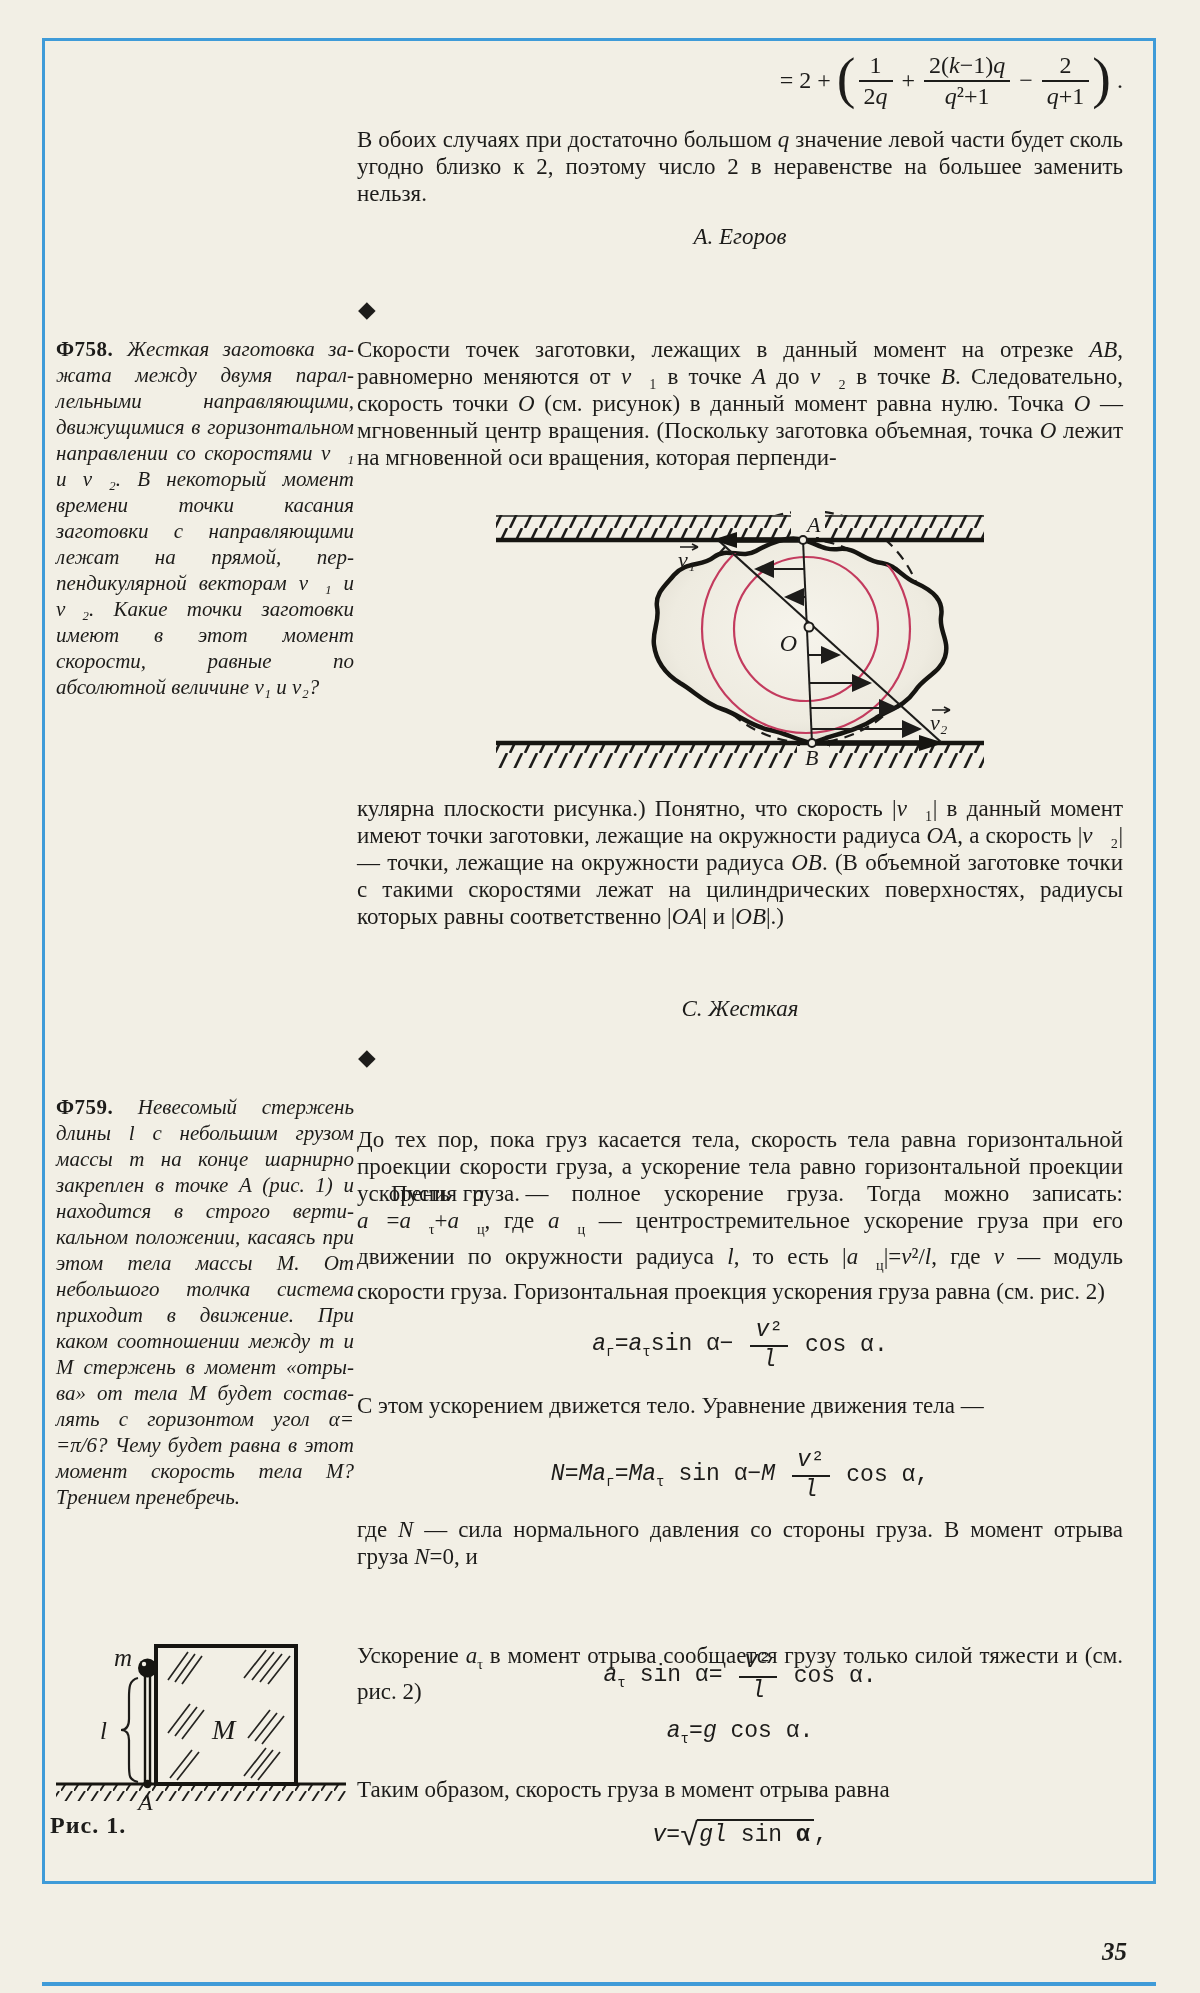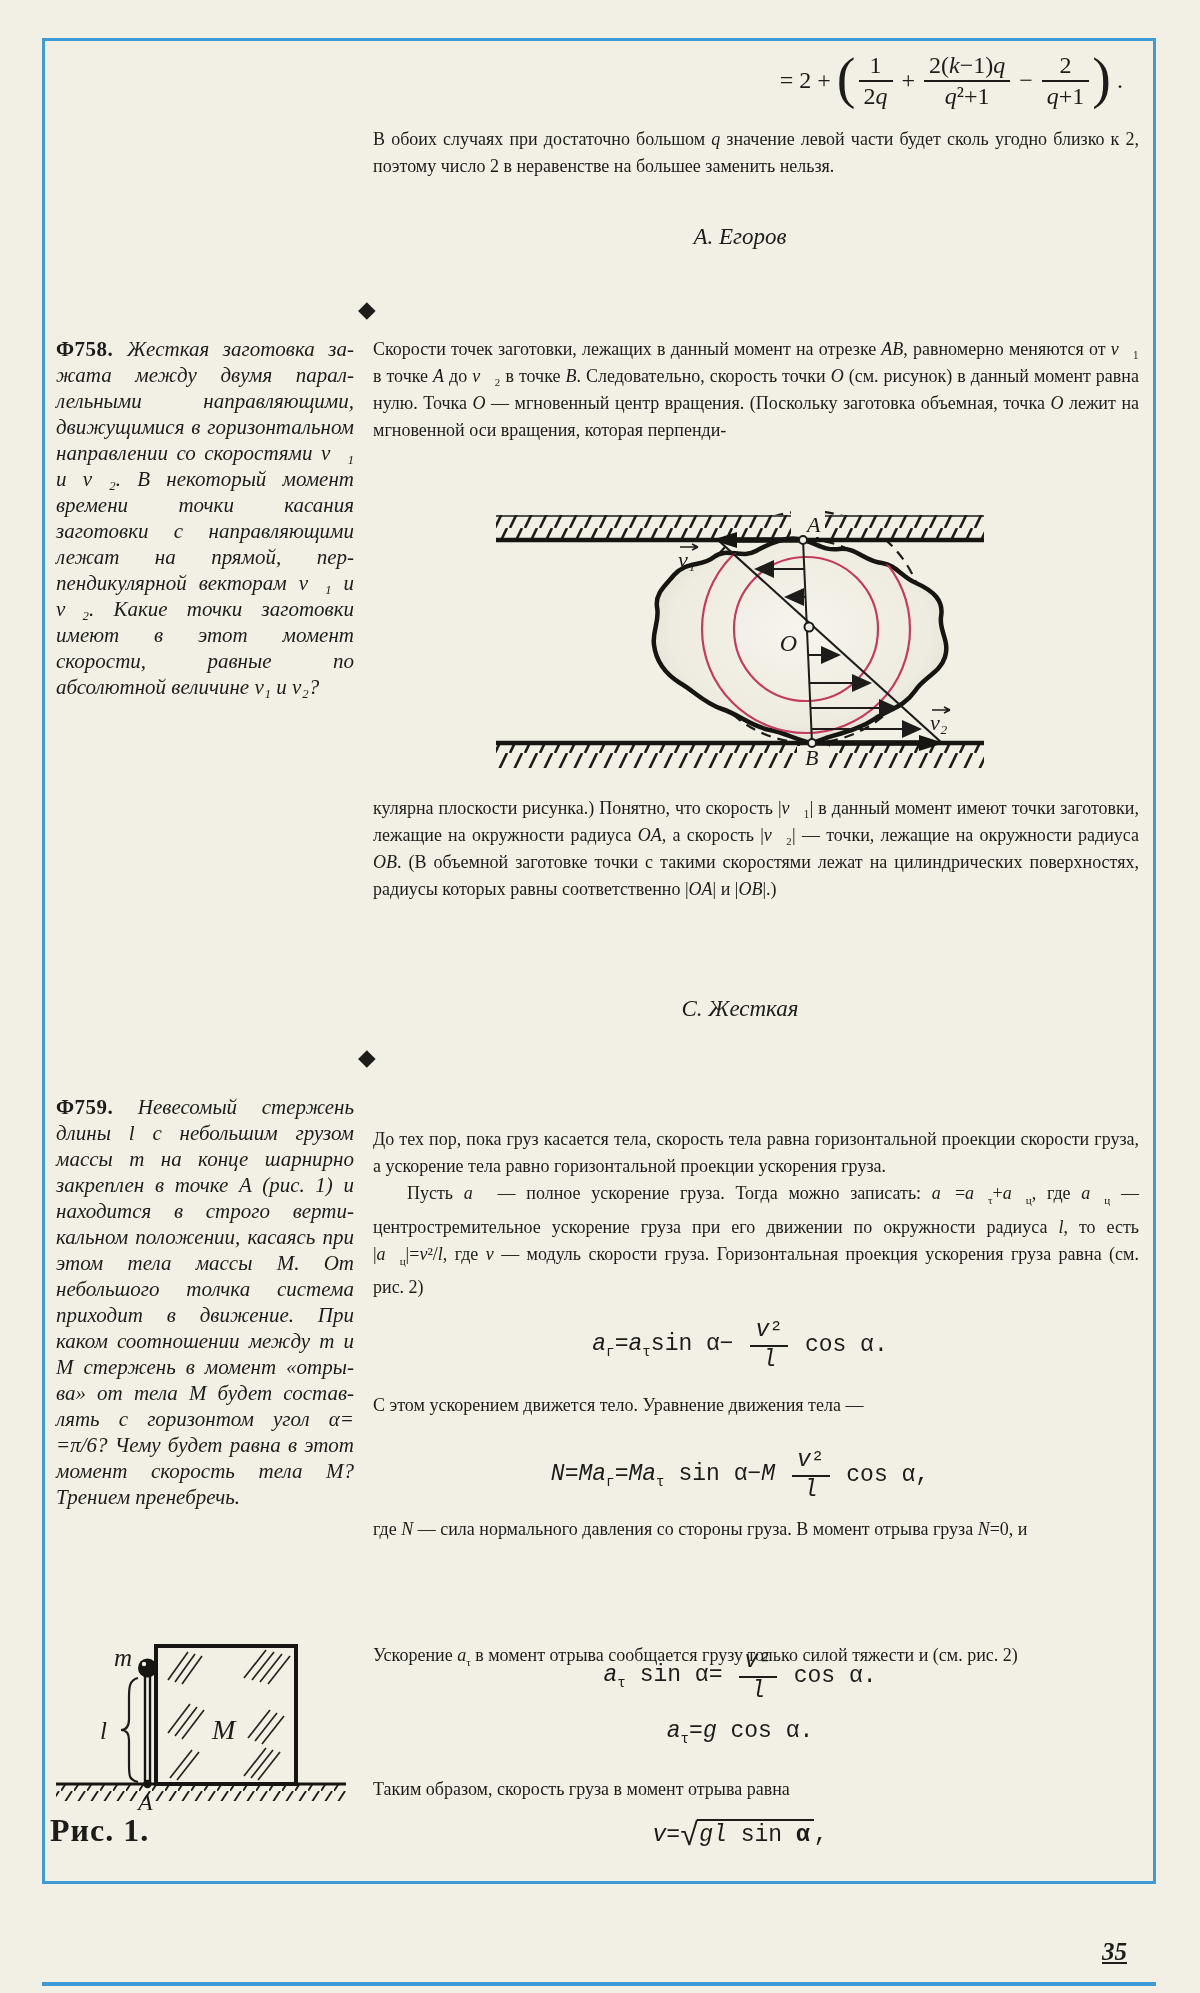--- a/index.html
+++ b/index.html
@@ -17,39 +17,39 @@
     border:3.5px solid var(--blue);
   }
   .botline{left:42px;top:1982px;width:1114px;height:4px;background:var(--blue);}
   
   .lcol{
     left:56px;width:298px;font-style:italic;font-size:21px;line-height:26px;
     text-align:justify;hyphens:auto;
   }
   .lcol b{font-style:normal;letter-spacing:.5px}
   .rcol{
-    left:357px;width:766px;font-size:18px;line-height:27px;
-    text-align:justify;hyphens:auto;margin-left:16px;
+    left:357px;width:766px;font-size:23px;line-height:27px;
+    text-align:justify;hyphens:auto;
   }
   .sig{left:357px;width:766px;text-align:center;font-style:italic;font-size:23px;}
   .diamond{font-size:23px;line-height:1;color:var(--ink);}
   .indent{text-indent:34px;}
   
   .formula{left:357px;width:766px;text-align:center;font-size:23px;line-height:1.2;font-family:Liberation Mono, monospace;}
   .f-top{left:357px;top:52px;width:766px;text-align:right;font-size:24px;}
   .frac{display:inline-block;vertical-align:middle;text-align:center;line-height:1.12;margin:0 3px;}
   .frac .num{display:block;padding:0 5px 1px;}
   .frac .den{display:block;border-top:2px solid var(--ink);padding:1px 5px 0;}
   .bigp{font-size:56px;font-weight:400;vertical-align:middle;line-height:0;position:relative;top:-3px;}
   .fm{vertical-align:middle;}
   sub{font-size:.62em;}
   .rsign{font-size:32px;vertical-align:-4px;letter-spacing:-2px;}
   .rad{display:inline-block;border-top:2px solid var(--ink);padding:1px 4px 0 2px;}
-  .caption{font-weight:bold;font-size:32px;letter-spacing:1px;}
-  .pagenum{font-weight:bold;font-style:italic;font-size:25px;text-decoration:underline;}
+  .caption{font-weight:bold;font-size:24px;letter-spacing:1px;}
+  .pagenum{font-weight:bold;font-style:italic;font-size:25px;}
   
   .dash{fill:none;stroke:var(--ink);stroke-width:2.2;stroke-dasharray:10 7;}
   .red{fill:none;stroke:var(--red);stroke-width:2.2;}
   .dot{fill:var(--paper);stroke:var(--ink);stroke-width:2;}
   .flbl{font-family:"Liberation Serif","DejaVu Serif",serif;font-style:italic;font-size:22px;fill:var(--ink);}
   .sk{stroke:#262522;stroke-width:1.7;fill:none;}
 </style>
 </head>
 <body>
 

